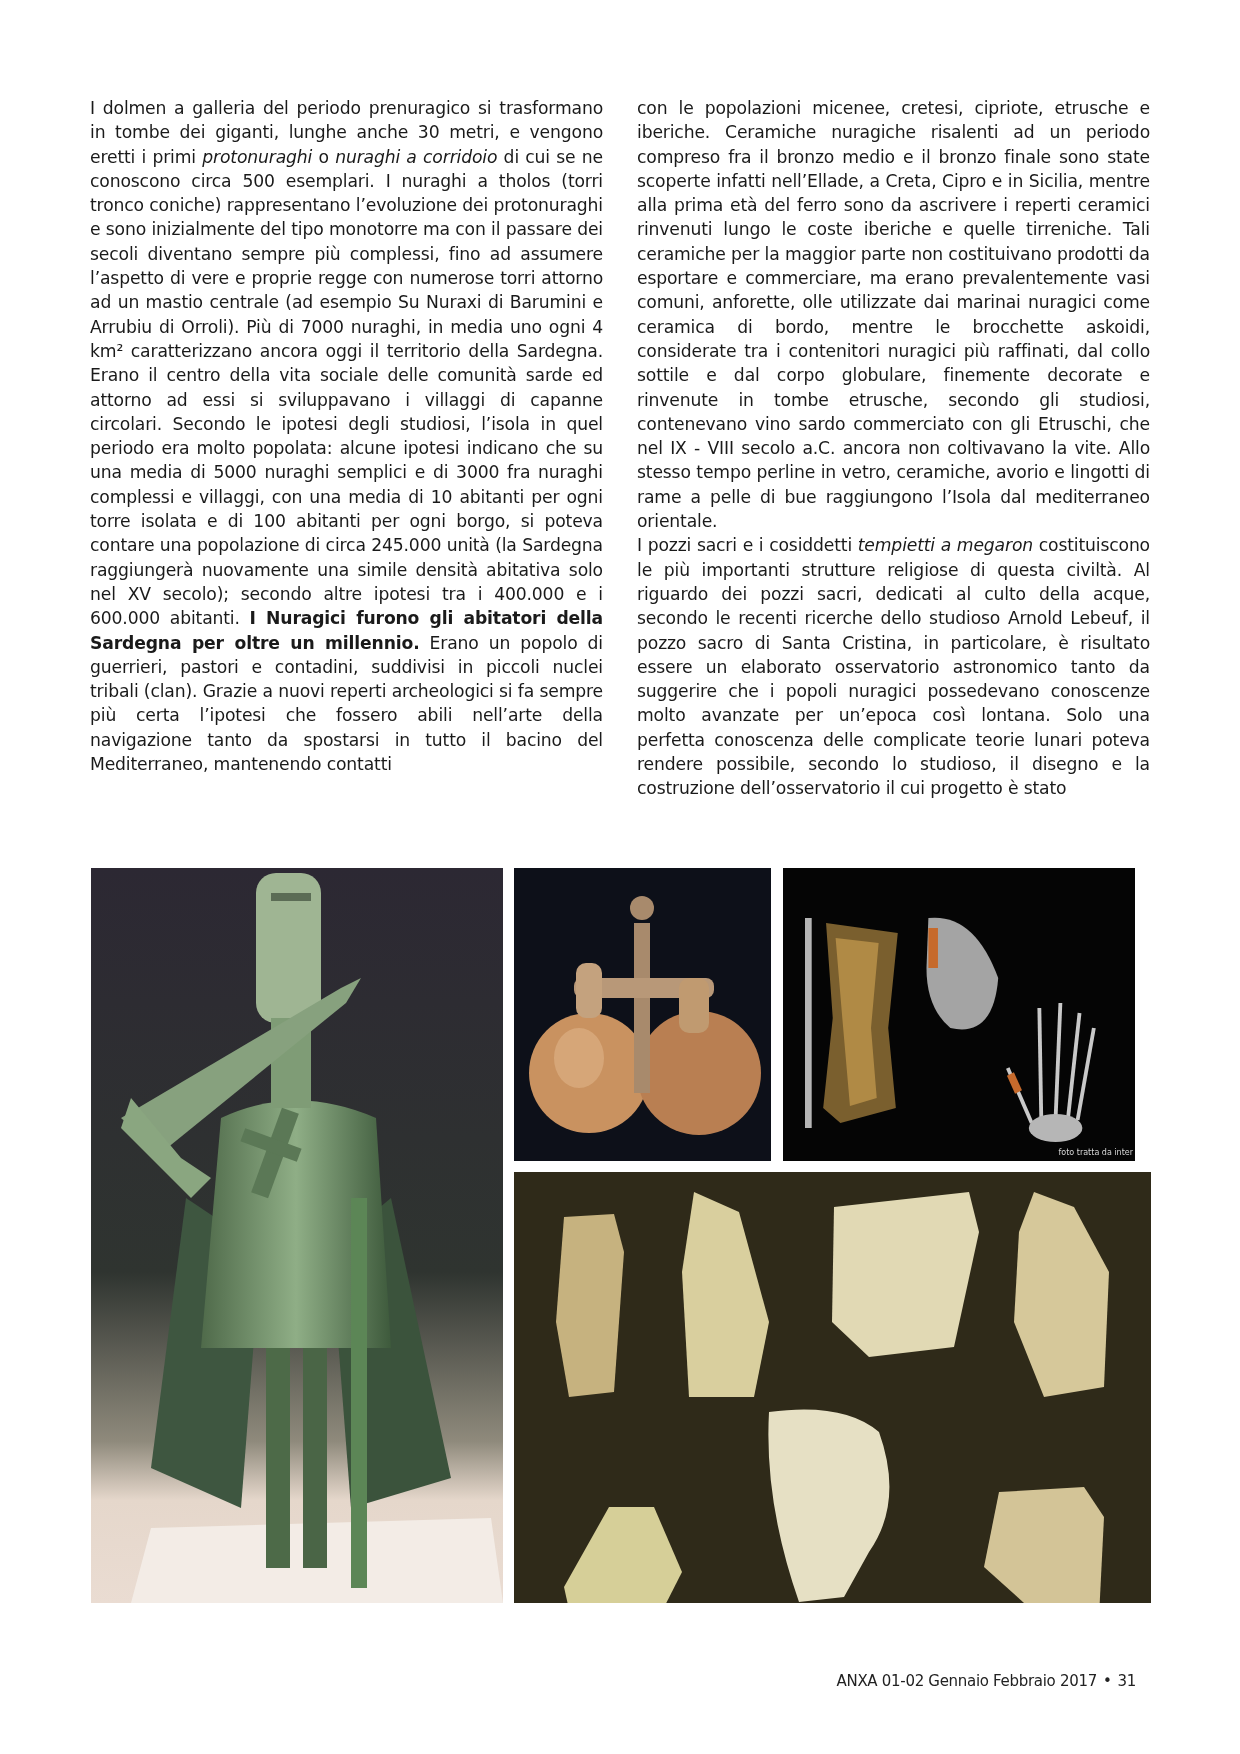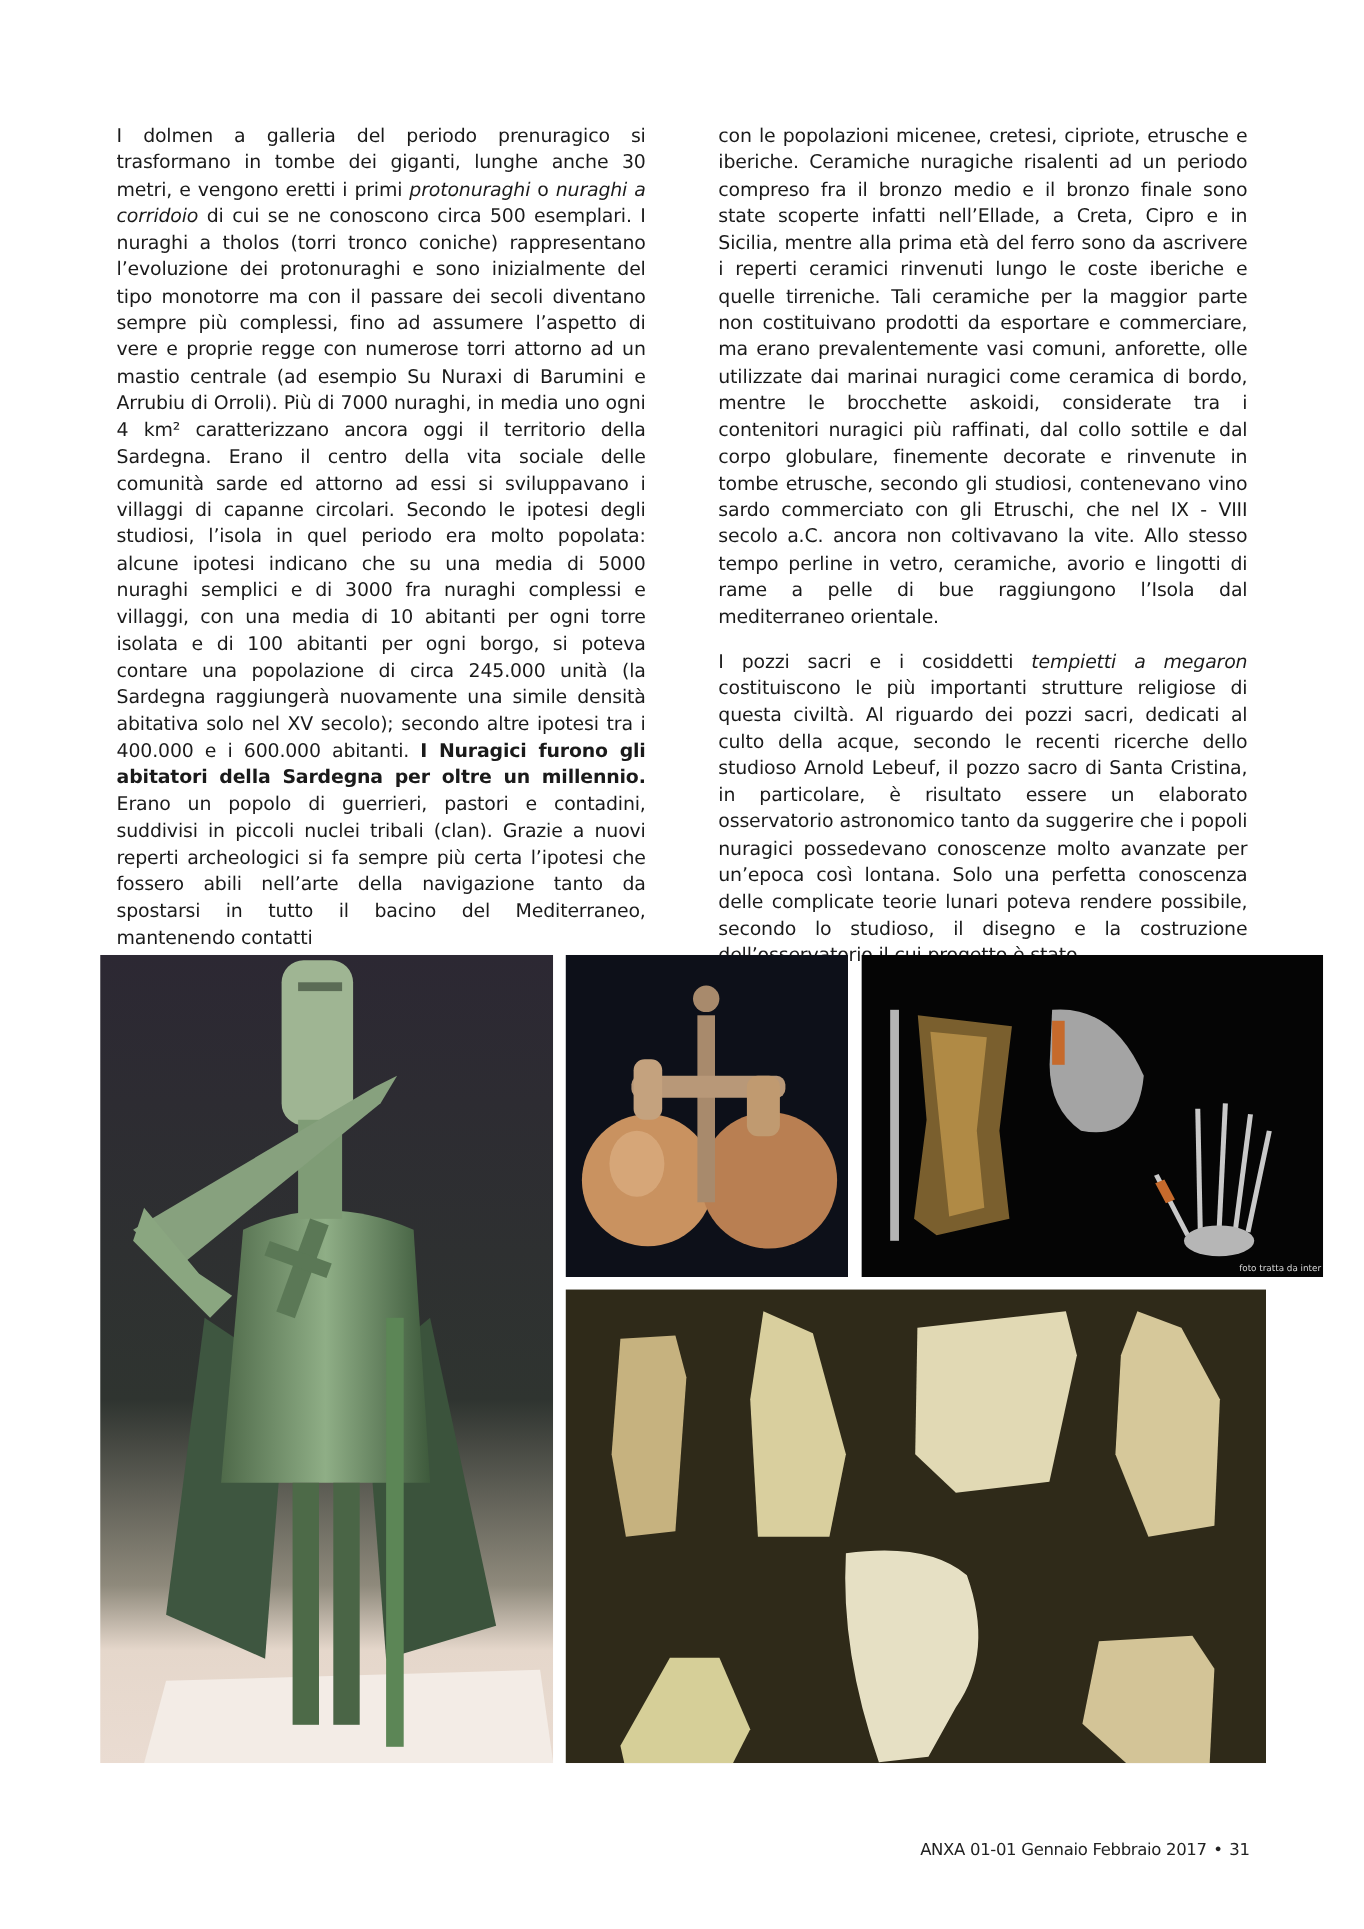--- a/index.html
+++ b/index.html
@@ -1,29 +1,29 @@
 <!DOCTYPE html>
 <html><head>
 <meta charset="utf-8">
 <style>
   html, body { margin: 0; padding: 0; background: #ffffff; }
   body { width: 1240px; height: 1754px; position: relative; overflow: hidden;
          font-family: "DejaVu Sans", sans-serif; color: #1a1a1a; }
   .col { position: absolute; top: 96px; width: 513px; font-size: 17.2px; line-height: 24.3px;
          text-align: justify; letter-spacing: -0.15px; }
-  .col p { margin: 16px; }
+  .col p { margin: 0; }
   #col-left { left: 90px; }
   #col-right { left: 637px; }
   .col em { font-style: italic; }
   .col strong { font-weight: bold; }
   .fig { position: absolute; overflow: hidden; }
   .fig svg { display: block; width: 100%; height: 100%; }
   #fig-statue { left: 91px; top: 868px; width: 412px; height: 735px; }
   #fig-askos { left: 514px; top: 868px; width: 257px; height: 293px; }
-  #fig-bones { left: 783px; top: 868px; width: 420px; height: 293px; }
+  #fig-bones { left: 783px; top: 868px; width: 352px; height: 293px; }
   #fig-tools { left: 514px; top: 1172px; width: 637px; height: 431px; }
   .fig-caption { position: absolute; right: 2px; bottom: 4px; font-size: 8px; color: #d8d8d8;
                  font-family: "DejaVu Sans", sans-serif; white-space: nowrap; }
   #footer { position: absolute; top: 1672px; right: 104px; font-size: 15px; color: #222;
             font-family: "DejaVu Sans", sans-serif; letter-spacing: -0.3px; }
   #footer .dot { margin: 0 6px; }
 </style>
 </head>
 <body>
 
@@ -122,14 +122,14 @@
       <path d="M320,35 L455,20 L465,60 L440,175 L355,185 L318,150 Z" fill="#e1d9b4"></path>
       <path d="M520,20 L560,35 L595,100 L590,215 L530,225 L500,150 L505,60 Z" fill="#d6c89a"></path>
       <path d="M95,335 L140,335 L168,400 L135,465 L60,460 L50,415 Z" fill="#d6cf98"></path>
       <path d="M255,240 Q330,230 365,260 Q390,330 355,380 L330,425 L285,430 Q250,330 255,240 Z" fill="#e6e0c4"></path>
       <path d="M485,320 L570,315 L590,345 L585,445 L520,440 L470,395 Z" fill="#d3c497"></path>
     </g>
   </svg>
 </div>
 
 <div id="footer">
-  <span>ANXA 01-01 Gennaio Febbraio 2017</span><span class="dot">•</span><span>31</span>
+  <span>ANXA 01-02 Gennaio Febbraio 2017</span><span class="dot">•</span><span>31</span>
 </div>
 
 </body></html>

